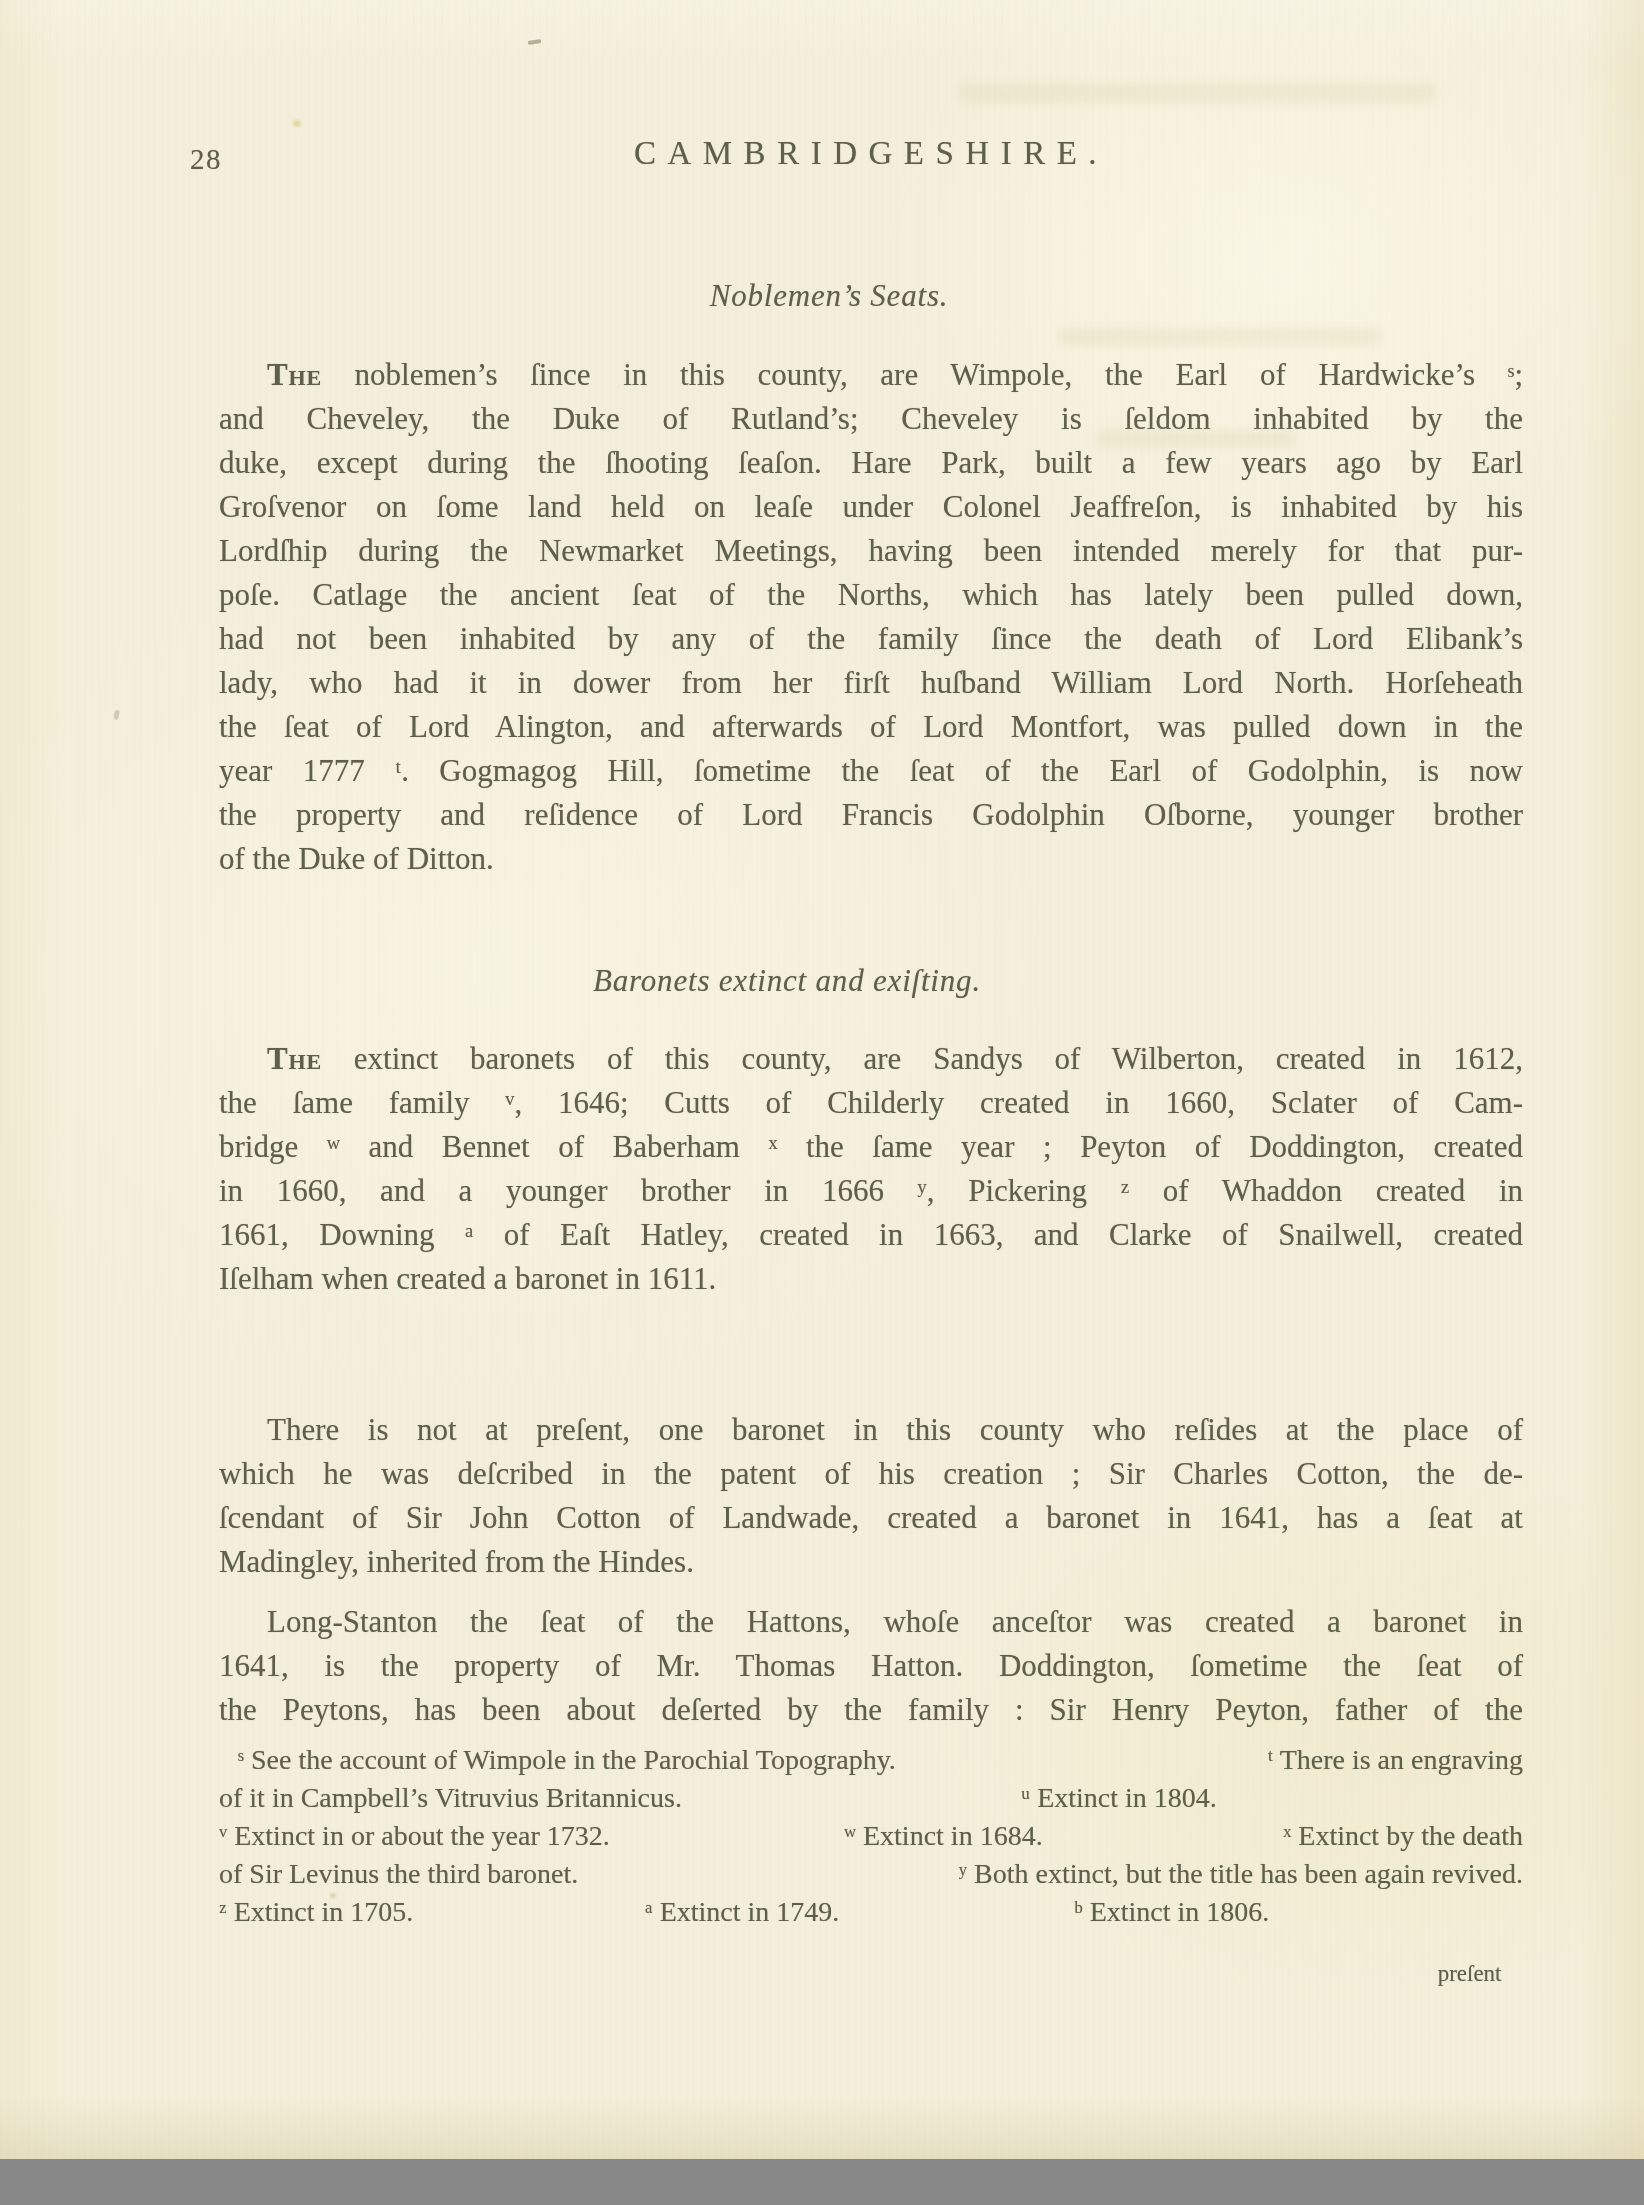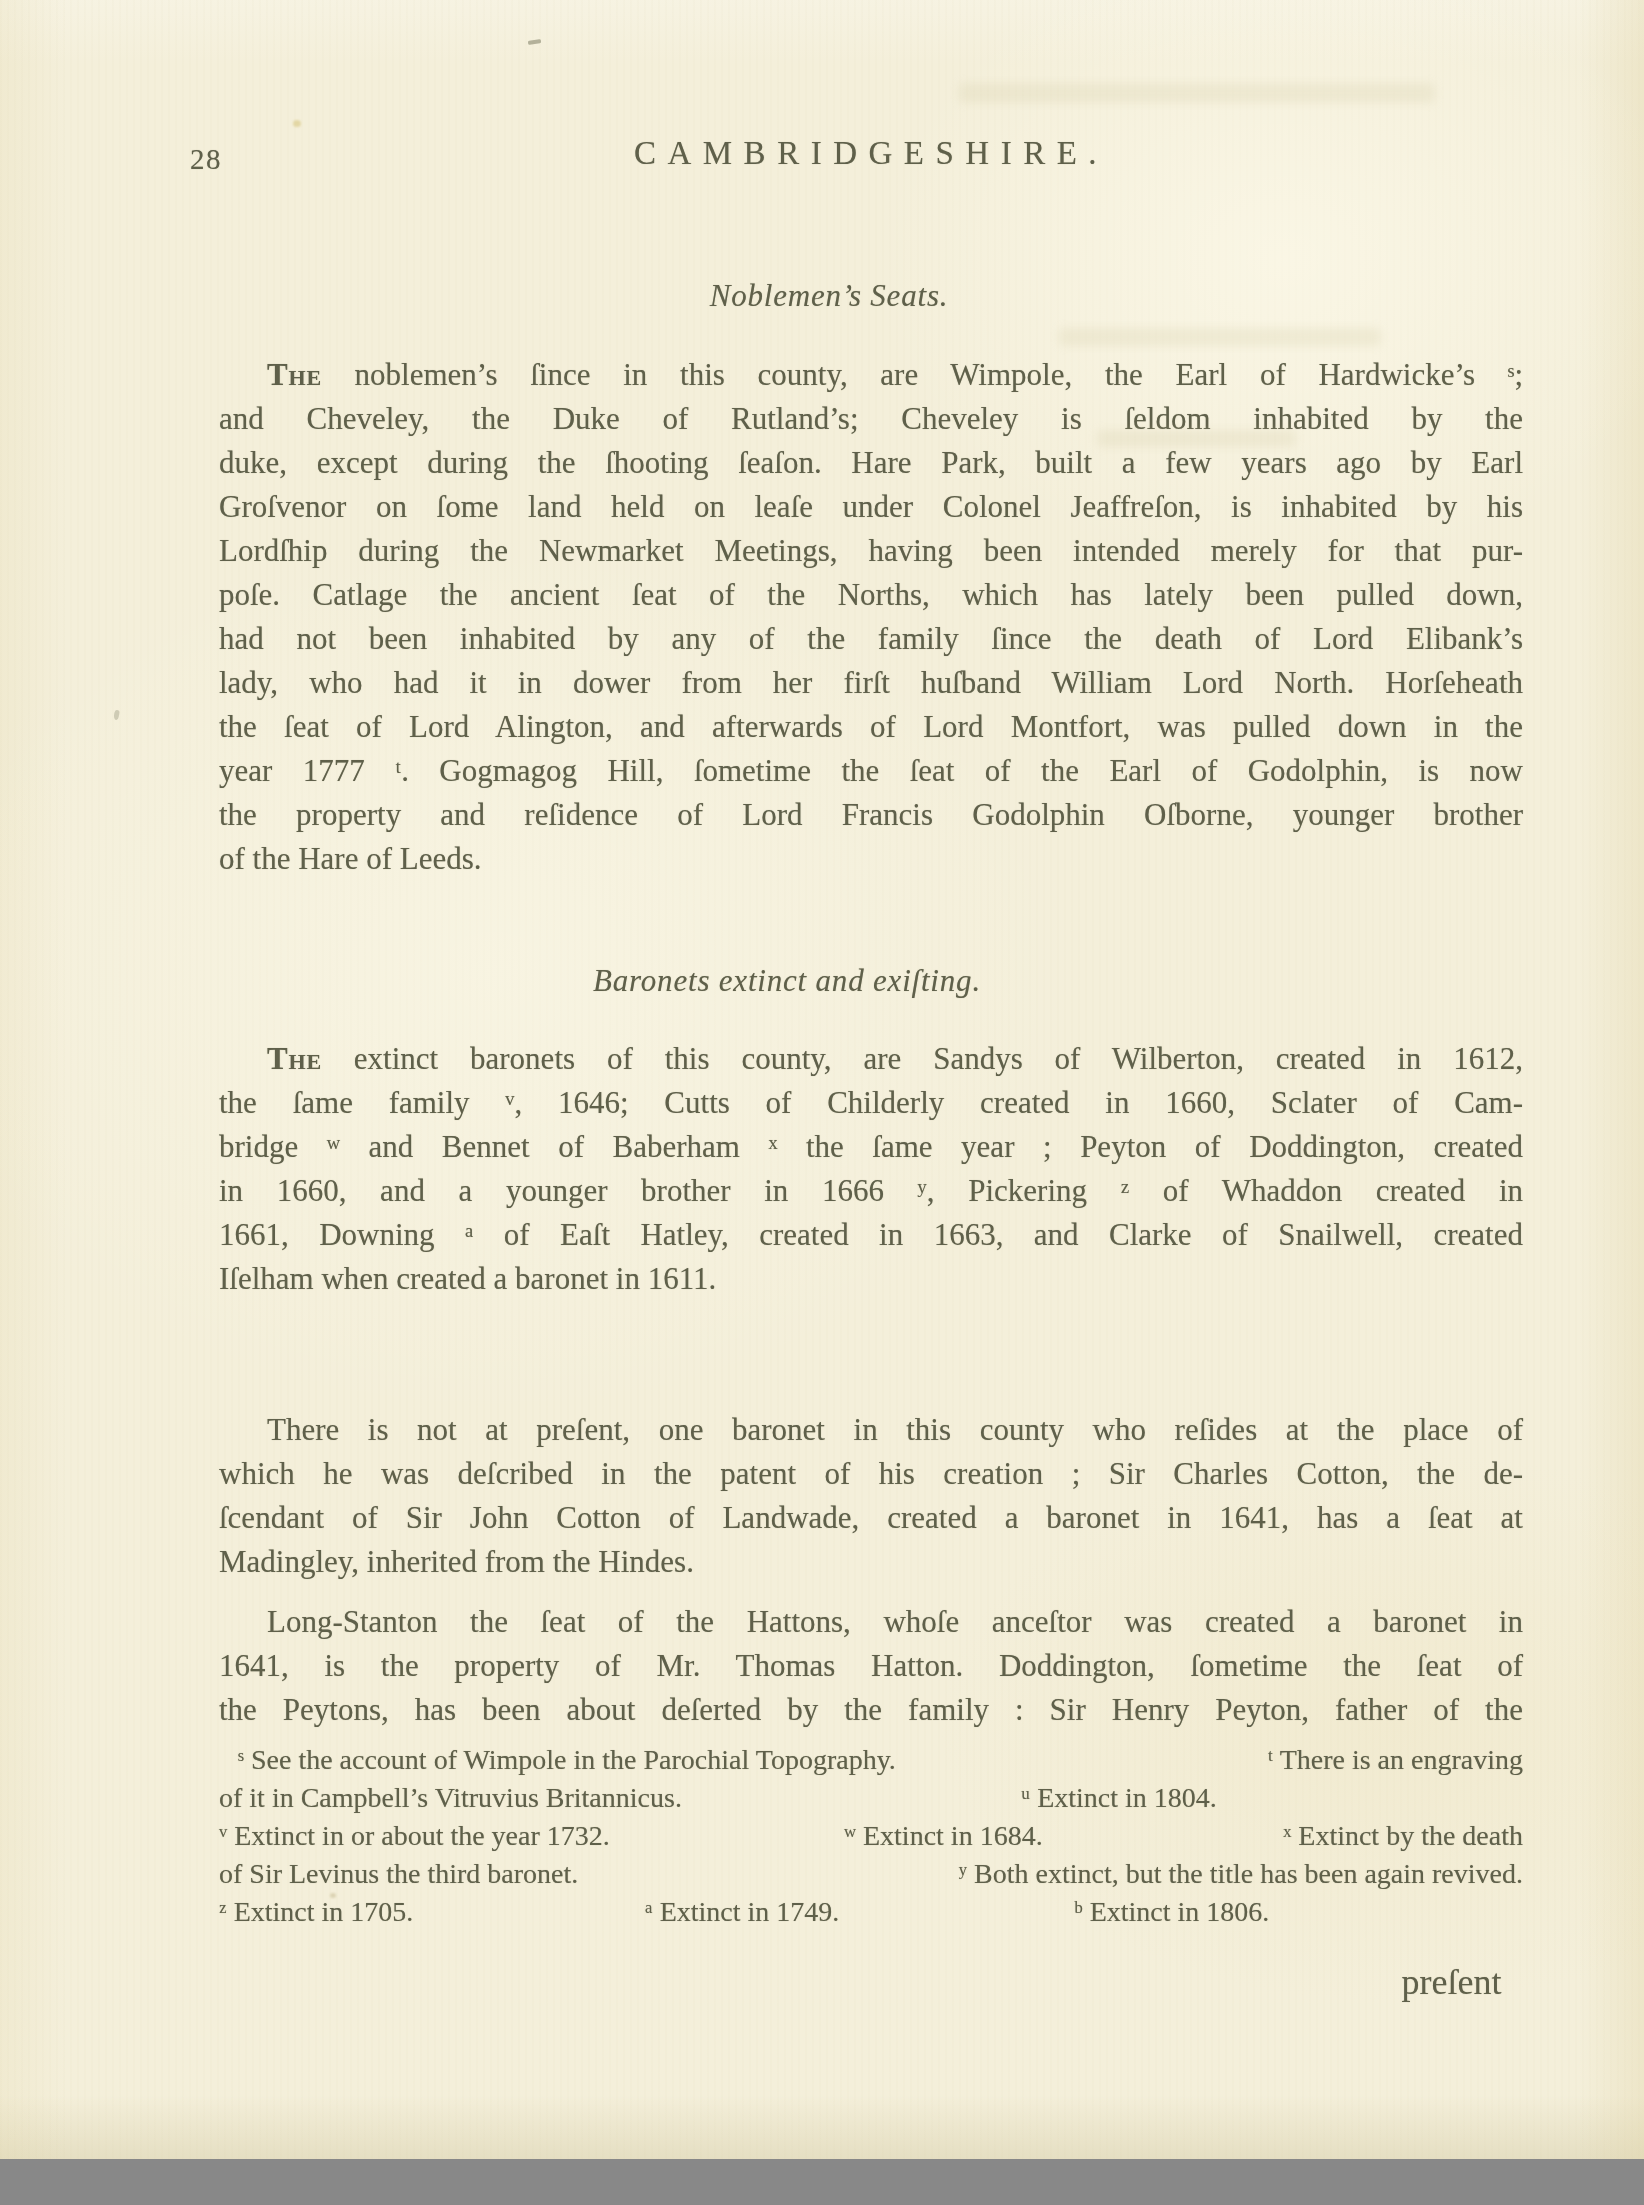--- a/index.html
+++ b/index.html
@@ -45,21 +45,21 @@
   }
   .line.last{ text-align-last:left; }
   .line.indent{ padding-left:48px; }
   .lead{ font-variant:small-caps; letter-spacing:0.8px;font-weight:bold; }
 
   .fnblock{ top:1741px; left:219px; width:1304px; font-size:28px; }
   .fn-line{ position:relative; height:38px; line-height:38px; }
   .fn-line span{ position:absolute; white-space:nowrap; top:0; }
 
   .catchword-row{ top:1961px; left:219px; width:1304px; text-align:right; }
-  .catchword{ font-size:36px; padding-right:21.5px; }
+  .catchword{ font-size:23px; padding-right:21.5px; }
 
   
   .speck{ position:absolute; pointer-events:none; }
   .speck1{ top:40px; left:528px; width:13px; height:3.8px; background:#7d7d64; opacity:.55; transform:rotate(-8deg); border-radius:1.5px; }
   .speck2{ top:120px; left:293px; width:7.7px; height:7px; background:#d6c47a; opacity:.55; border-radius:50%; filter:blur(0.8px); }
   .speck3{ top:710px; left:114px; width:5.4px; height:10px; background:#8a8a70; opacity:.35; border-radius:50% 50% 50% 80%; transform:rotate(12deg); }
   .speck4{ top:1893px; left:330px; width:6.1px; height:5.4px; background:#bfb184; opacity:.45; border-radius:50%; filter:blur(0.8px); }
   .ghost{ position:absolute; pointer-events:none; background:#cfc79f; opacity:.22; filter:blur(4.6px); border-radius:4.6px; }
   .ghost1{ top:83px; left:959px; width:476px; height:20px; }
   .ghost2{ top:328px; left:1059px; width:322px; height:18.4px; }
@@ -84,21 +84,21 @@
     <div class="line">and Cheveley, the Duke of Rutland’s; Cheveley is ſeldom inhabited by the</div>
     <div class="line">duke, except during the ſhooting ſeaſon. Hare Park, built a few years ago by Earl</div>
     <div class="line">Groſvenor on ſome land held on leaſe under Colonel Jeaffreſon, is inhabited by his</div>
     <div class="line">Lordſhip during the Newmarket Meetings, having been intended merely for that pur-</div>
     <div class="line">poſe. Catlage the ancient ſeat of the Norths, which has lately been pulled down,</div>
     <div class="line">had not been inhabited by any of the family ſince the death of Lord Elibank’s</div>
     <div class="line">lady, who had it in dower from her firſt huſband William Lord North. Horſeheath</div>
     <div class="line">the ſeat of Lord Alington, and afterwards of Lord Montfort, was pulled down in the</div>
     <div class="line">year 1777 ᵗ. Gogmagog Hill, ſometime the ſeat of the Earl of Godolphin, is now</div>
     <div class="line">the property and reſidence of Lord Francis Godolphin Oſborne, younger brother</div>
-    <div class="line last">of the Hare of Leeds.</div>
+    <div class="line last">of the Duke of Ditton.</div>
   </div>
 
   <div id="heading-2" class="abs heading ink">
     <span class="shift2">Baronets extinct and exiſting.</span>
   </div>
 
   <div id="para-2" class="abs para ink">
     <div class="line indent"><span class="lead">The</span> <span>extinct baronets of this county, are Sandys of Wilberton, created in 1612,</span></div>
     <div class="line">the ſame family ᵛ, 1646; Cutts of Childerly created in 1660, Sclater of Cam-</div>
     <div class="line">bridge ʷ and Bennet of Baberham ˣ the ſame year ; Peyton of Doddington, created</div>

